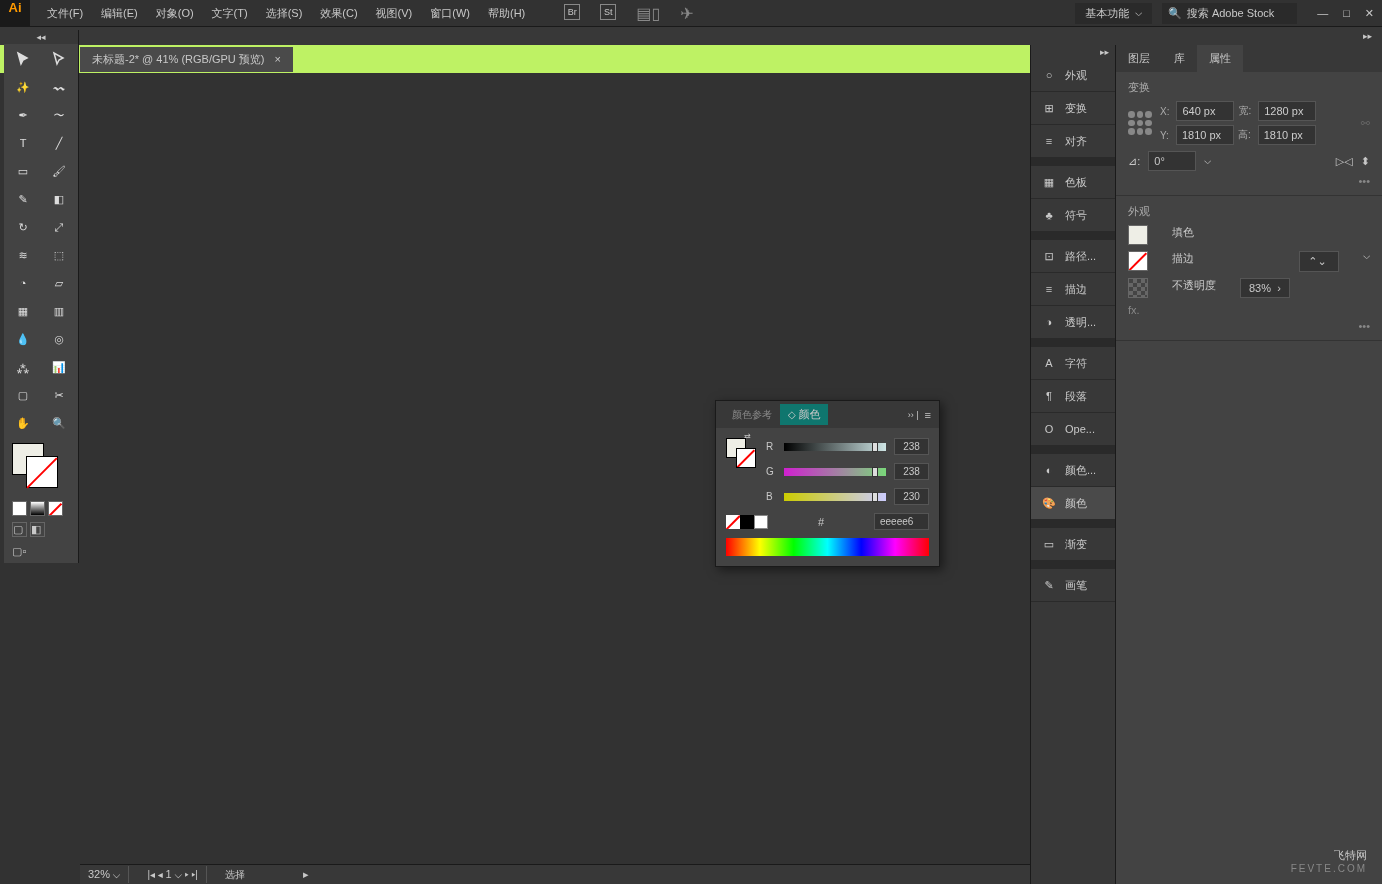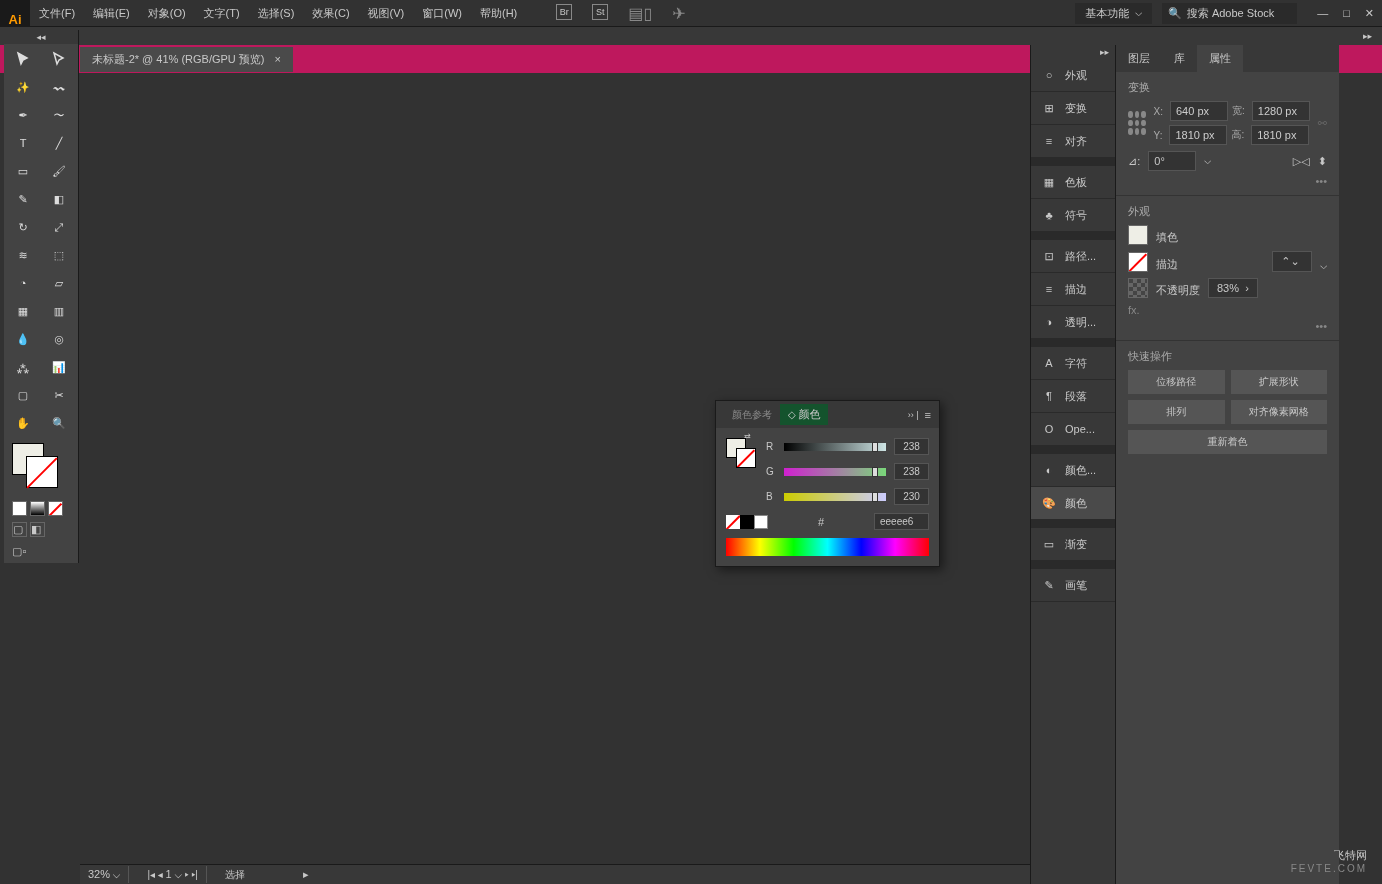--- a/index.html
+++ b/index.html
@@ -1,31 +1,31 @@
 <!DOCTYPE html>
 <html><head>
 <meta charset="utf-8">
 <style>
 *{margin:0;padding:0;box-sizing:border-box;font-family:"Microsoft YaHei",sans-serif;font-size:11px;color:#c8c8c8;user-select:none}
 body{background:#323232;width:1382px;height:884px;overflow:hidden;position:relative}
 .menubar{height:27px;background:#323232;display:flex;align-items:center;border-bottom:1px solid #1a1a1a}
-.logo{width:30px;height:27px;display:flex;align-items:flex-end;justify-content:center;background:#1a1a1a}
+.logo{width:30px;height:27px;display:flex;align-items:flex-start;justify-content:center;background:#1a1a1a}
 .logo-text{color:#ff9a00;font-weight:bold;font-size:13px}
-.menu-items{display:flex;}
+.menu-items{display:flex;padding-left:8px}
 .menu-item{padding:5px 9px;cursor:pointer}
 .menu-icons{display:flex;gap:20px;padding-left:30px}
 .menu-icon{width:16px;height:16px;border:1px solid #888;display:flex;align-items:center;justify-content:center;font-size:9px;cursor:pointer}
 .feather-icon{color:#888;font-size:16px}
 .right-menu{margin-left:auto;display:flex;align-items:center;gap:10px;padding-right:8px}
 .workspace-dd{background:#2a2a2a;padding:3px 10px;display:flex;align-items:center;gap:6px}
 .search-box{background:#2a2a2a;padding:3px 6px;display:flex;align-items:center;gap:5px;width:135px;color:#666}
 .win-controls{display:flex;gap:15px;color:#888;padding-left:10px}
 .control-bar{height:18px;background:#383838;display:flex;align-items:center;padding-left:20px}
 .caret{font-size:9px}
-.tab-bar{height:28px;background:#be185d;display:flex;align-items:center;padding-left:80px}
+.tab-bar{height:28px;background:#bef264;display:flex;align-items:center;padding-left:80px}
 .doc-tab{background:#4a4a4a;padding:5px 12px;display:flex;align-items:center;gap:10px;font-size:12px}
 .toolbar{width:75px;background:#434343;border-right:1px solid #1a1a1a;position:absolute;top:30px;left:4px;z-index:5}
 .tool-toggle{text-align:center;font-size:9px;padding:2px;background:#383838}
 .tool-grid{display:grid;grid-template-columns:1fr 1fr;gap:2px;padding:2px}
 .tool{height:26px;display:flex;align-items:center;justify-content:center;cursor:pointer;color:#ddd}
 .tool svg{width:16px;height:16px;fill:none;stroke:#ddd;stroke-width:1.5}
 .color-section{padding:5px;position:relative;height:60px}
 .fill-swatch{width:32px;height:32px;background:#eeeee6;border:1px solid #000;position:absolute;top:5px;left:8px}
 .stroke-swatch{width:32px;height:32px;background:#fff;border:1px solid #000;position:absolute;top:18px;left:22px}
 .stroke-swatch::after{content:'';position:absolute;width:140%;height:2px;background:red;transform:rotate(-45deg);top:50%;left:-20%}
@@ -34,42 +34,42 @@
 .screen-modes{display:flex;padding:5px 8px}
 .canvas-container{flex:1;background:#4a4a4a;position:relative;margin-left:80px;margin-right:352px;overflow:hidden}
 .status-bar{position:absolute;bottom:0;left:80px;right:352px;height:20px;background:#383838;display:flex;align-items:center;gap:10px;border-top:1px solid #1a1a1a}
 .status-item{padding:2px 8px;border-right:1px solid #555;font-size:10px}
 .right-panels{position:absolute;right:0;top:45px;bottom:0;width:352px;display:flex}
 .dock-col{width:85px;background:#383838;border-left:1px solid #1a1a1a}
 .dock-item{display:flex;align-items:center;gap:8px;padding:8px 10px;cursor:pointer;border-bottom:1px solid #2a2a2a}
 .dock-item.active{background:#4a4a4a}
 .dock-sep{height:8px;background:#2a2a2a}
 .dock-icon{width:16px;height:16px;display:flex;align-items:center;justify-content:center}
-.prop-panel{width:224px;background:#434343;border-left:1px solid #1a1a1a}
+.prop-panel{width:267px;background:#434343;border-left:1px solid #1a1a1a}
 .panel-tabs{display:flex;background:#383838}
 .panel-tab{padding:6px 12px;cursor:pointer}
 .panel-tab.active{background:#434343}
 .panel-section{padding:8px 12px;border-bottom:1px solid #333}
 .section-title{color:#aaa;font-size:11px;margin-bottom:6px}
 .ref-point{width:24px;height:24px;display:grid;grid-template-columns:repeat(3,1fr);grid-template-rows:repeat(3,1fr);gap:2px}
 .ref-dot{background:#888;border-radius:50%}
 .input-field{background:#333;border:1px solid #555;padding:3px 5px;width:58px;color:#ccc}
 .label-sm{color:#aaa;font-size:10px;text-align:right;padding-right:3px}
 .rotate-row{display:flex;align-items:center;gap:8px;margin-top:6px}
 .rotate-input{background:#333;border:1px solid #555;padding:3px 5px;width:48px}
-.appear-row{display:flex;align-items:flex-end;gap:8px;margin-bottom:6px}
+.appear-row{display:flex;align-items:flex-start;gap:24px;margin-bottom:6px}
 .swatch-sm{width:20px;height:20px;border:1px solid #666}
 .opacity-input{background:#333;border:1px solid #555;padding:3px 8px;width:50px;display:flex;align-items:center;justify-content:space-between}
 .quick-buttons{display:grid;grid-template-columns:1fr 1fr;gap:6px}
 .quick-btn{background:#555;padding:5px;text-align:center;cursor:pointer;font-size:10px}
 .quick-btn-full{grid-column:1/-1}
 .color-panel{position:absolute;top:400px;left:715px;width:225px;background:#434343;border:1px solid #1a1a1a;box-shadow:3px 3px 10px rgba(0,0,0,.5);z-index:20}
 .cp-header{display:flex;background:#383838;align-items:center;padding:3px 8px}
 .cp-tab{padding:3px 8px;font-size:10px;color:#888}
-.cp-tab.active{color:#ccc;background:#14532d}
+.cp-tab.active{color:#ccc;background:#0f766e}
 .cp-body{padding:10px}
 .cp-swatches{position:relative;width:30px;height:35px;float:left}
 .cp-fill{position:absolute;width:20px;height:20px;background:#eeeee6;border:1px solid #000}
 .cp-stroke{position:absolute;width:20px;height:20px;top:10px;left:10px;border:1px solid #000;background:#fff;overflow:hidden}
 .cp-stroke::after{content:'';position:absolute;width:140%;height:2px;background:red;transform:rotate(-45deg);top:50%;left:-20%}
 .slider-row{display:flex;align-items:center;gap:8px;margin-bottom:8px;margin-left:40px}
 .slider-label{width:10px;font-size:10px}
 .slider-track{flex:1;height:8px;position:relative;cursor:pointer}
 .slider-r{background:linear-gradient(90deg,#000,#cde4e4)}
 .slider-g{background:linear-gradient(90deg,#d020d0,#7ad87a)}
@@ -340,30 +340,20 @@
         <div class="swatch-sm" style="background:repeating-conic-gradient(#666 0 25%,#444 0 50%) 0 0/8px 8px"></div>
         <span>不透明度</span>
         <div class="opacity-input">
             <span>83%</span>
             <span>›</span>
           </div>
       </div>
       <div style="color:#888;margin-top:4px">fx.</div>
       <div style="text-align:right;margin-top:4px;color:#888">•••</div>
     </div>
-    <div class="panel-section" style="border:none">
-      <div class="section-title">快速操作</div>
-      <div class="quick-buttons">
-        <div class="quick-btn">位移路径</div>
-        <div class="quick-btn">扩展形状</div>
-        <div class="quick-btn">排列</div>
-        <div class="quick-btn">对齐像素网格</div>
-        <div class="quick-btn quick-btn-full">重新着色</div>
-      </div>
-    </div>
   </div>
 </div>
 
 <div class="color-panel">
   <div class="cp-header">
     <span class="cp-tab">颜色参考</span>
     <span class="cp-tab active">◇ <span>颜色</span></span>
     <span style="margin-left:auto;font-size:9px">›› |</span>
     <span style="padding-left:6px">≡</span>
   </div>

